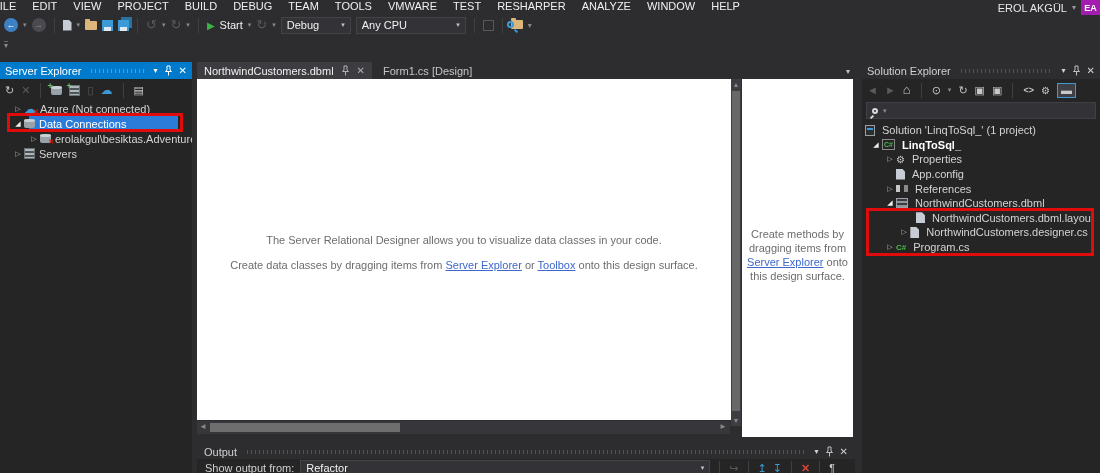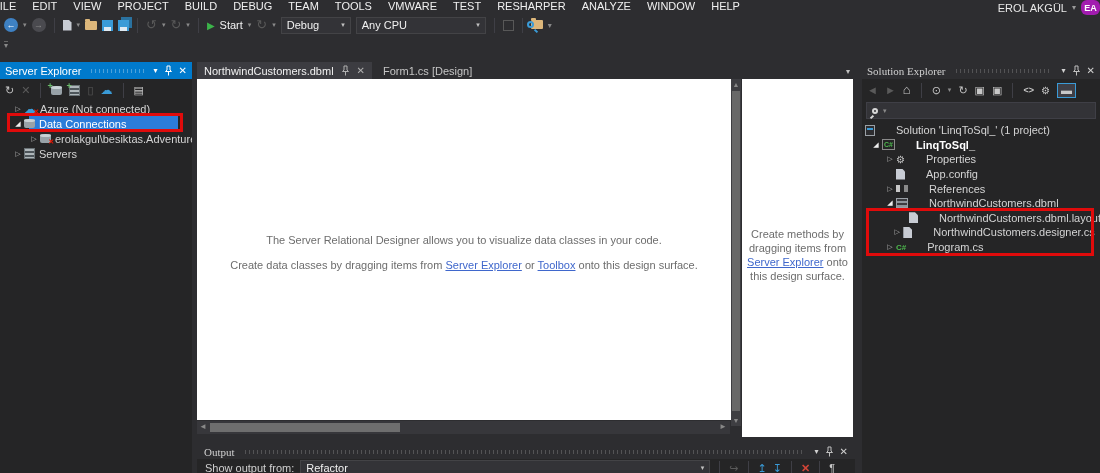--- a/index.html
+++ b/index.html
@@ -10,21 +10,21 @@
     font-size:11px; color:#e8e8e8; cursor:default;
   }
   
   #menubar { position:absolute; left:0; top:0; right:120px; height:13px; overflow:hidden; }
   #menubar .inner { display:flex; margin-left:-15px; }
   .menu-item { padding:0 8px; font-size:11px; color:#f1f1f1; line-height:13px; white-space:nowrap; }
   #account { position:absolute; right:0; top:0; height:15px; display:flex; align-items:center; gap:5px; }
   #account .uname { color:#e8e8e8; font-size:11px; }
   #account .caret { color:#999; font-size:8px; }
   #avatar { width:19px; height:15px; background:#a21caf; color:#fff; font-size:9px; font-weight:bold;
-            display:flex; align-items:center; justify-content:center;border-radius:6px; }
+            display:flex; align-items:center; justify-content:center; }
   
   #toolbar { position:absolute; left:0; top:14px; right:0; height:22px; display:flex; align-items:center; padding-left:4px; gap:5px; }
   .tb-sep { width:1px; height:15px; background:#3f3f46; margin:0 3px; }
   .circ { width:14px; height:14px; border-radius:50%; display:flex; align-items:center; justify-content:center; font-size:9px; }
   .circ.back { background:#3e81c3; color:#fff; }
   .circ.fwd  { background:#4a4a4f; color:#8a8a8a; }
   .caret-sm { font-size:7px; color:#8a8a8a; }
   .file-ic { width:9px; height:11px; background:#c8ccd4; clip-path:polygon(0 0,6px 0,9px 3px,9px 11px,0 11px); display:inline-block; }
   .folder-ic { width:12px; height:9px; background:#dcb67a; border-radius:1px; position:relative; display:inline-block; }
   .folder-ic::before { content:""; position:absolute; top:-2px; left:0; width:5px; height:2px; background:#dcb67a; border-radius:1px 1px 0 0; }
@@ -39,21 +39,21 @@
   .combo .caret-sm { color:#c0c0c0; }
   .mag { width:7px; height:7px; border:2px solid #3a9bd7; border-radius:50%; position:relative; display:inline-block; }
   .mag::after { content:""; position:absolute; width:2px; height:4px; background:#3a9bd7; left:6px; top:6px; transform:rotate(-45deg); }
   .attach-ic { width:11px; height:11px; border:1px solid #585858; display:inline-block; }
   #tb-overflow { color:#888; font-size:8px; }
   #left-overflow { position:absolute; left:4px; top:41px; color:#888; font-size:8px; border-top:1px solid #666; line-height:7px; }
   
   .panel { position:absolute; background:#252526; overflow:hidden; }
   .ptitle { height:17px; display:flex; align-items:center; padding:0 5px; gap:6px; font-size:11px; }
   .ptitle.focused { background:#007acc; color:#fff; }
-  .ptitle.blurred { background:#2d2d30; color:#d0d0d0;font-family:Liberation Serif, serif; }
+  .ptitle.blurred { background:#2d2d30; color:#d0d0d0; }
   .grip { flex:1; height:4px; margin:0 4px; background-image:repeating-linear-gradient(90deg, rgba(255,255,255,.30) 0 1px, transparent 1px 4px); }
   .tcaret { font-size:8px; }
   .pin-ic svg { display:block; }
   .x-ic { font-size:10px; line-height:10px; }
   .ptools { height:22px; display:flex; align-items:center; padding:0 5px; gap:7px; }
   .ico { font-size:11px; color:#c8c8c8; line-height:12px; }
   .ico.dis { color:#5a5a5a; }
   .ico.blue { color:#3a9bd7; }
   .plusbadge { position:relative; }
   .plusbadge::after { content:"+"; position:absolute; left:-4px; top:-5px; color:#6aba6a; font-size:9px; font-weight:bold; }
@@ -109,21 +109,21 @@
   .out-ico { font-size:11px; }
   .red-x { color:#d04437; font-weight:bold; font-size:11px; }
   
   #solexp { left:862px; top:62px; width:238px; height:411px; }
   #se-search { margin:1px 4px 2px 4px; height:17px; background:#333337; border:1px solid #3f3f46; display:flex; align-items:center; padding:0 5px; }
   #se-search .ph { flex:1; color:#8a8a8a; font-size:11px; }
   .mag2 { width:6px; height:6px; border:2px solid #d8d8d8; border-radius:50%; position:relative; display:inline-block; }
   .mag2::after { content:""; position:absolute; width:2px; height:4px; background:#d8d8d8; left:-3px; top:5px; transform:rotate(45deg); }
   .selected-tool { border:1px solid #3a9bd7; background:#3f3f46; padding:0 3px; height:15px; display:flex; align-items:center; }
   .srow { display:flex; align-items:center; height:14.6px; white-space:nowrap; color:#d4d4d4; }
-  .srow .lbl { font-size:11px; margin-left:17px; }
+  .srow .lbl { font-size:11px; margin-left:3px; }
   .sp { width:12px; flex:none; }
   .bold { font-weight:bold; color:#fff; }
   .ml1 { margin-left:8px; } .ml2 { margin-left:22px; } .ml3 { margin-left:36px;justify-content:center; }
 </style>
 </head>
 <body>
 
 <div id="root">
 
   <div id="menubar">
@@ -168,21 +168,21 @@
     <span class="tb-sep"></span>
     <span class="play">▶</span>
     <span class="start-lbl">Start</span>
     <span class="caret-sm">▾</span>
     <span class="undo-g">↻</span>
     <span class="caret-sm">▾</span>
     <div class="combo" style="width:70px">
       <span>Debug</span>
         <span class="caret-sm">▾</span>
     </div>
-    <div class="combo" style="width:130px">
+    <div class="combo" style="width:110px">
       <span>Any CPU</span>
         <span class="caret-sm">▾</span>
     </div>
     <span class="tb-sep"></span>
     <span class="attach-ic"></span>
     <span class="tb-sep"></span>
     <span style="position:relative">
       <span class="folder-ic"></span>
       <span class="mag" style="position:absolute; left:-4px; top:2px"></span>
     </span>

